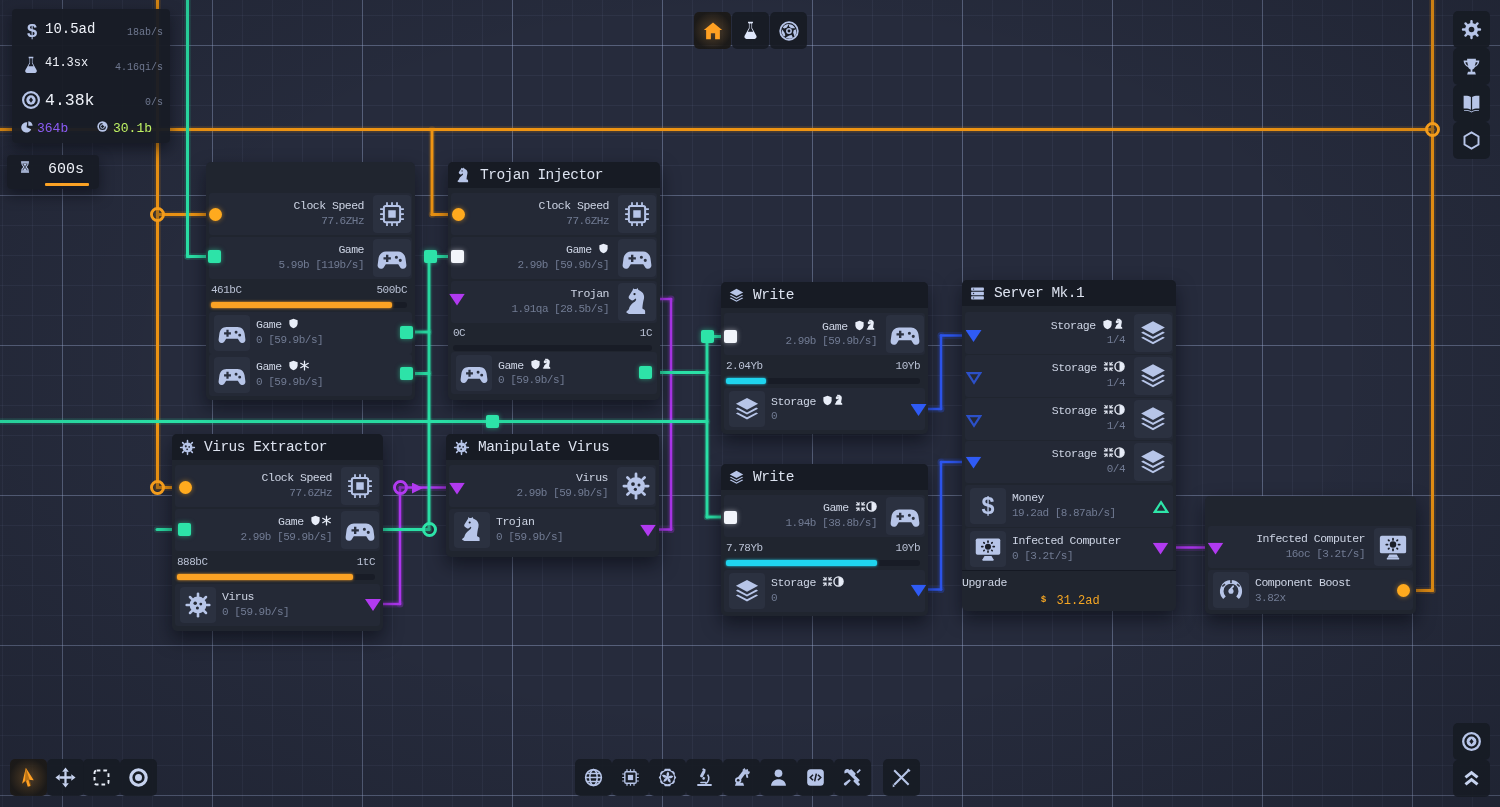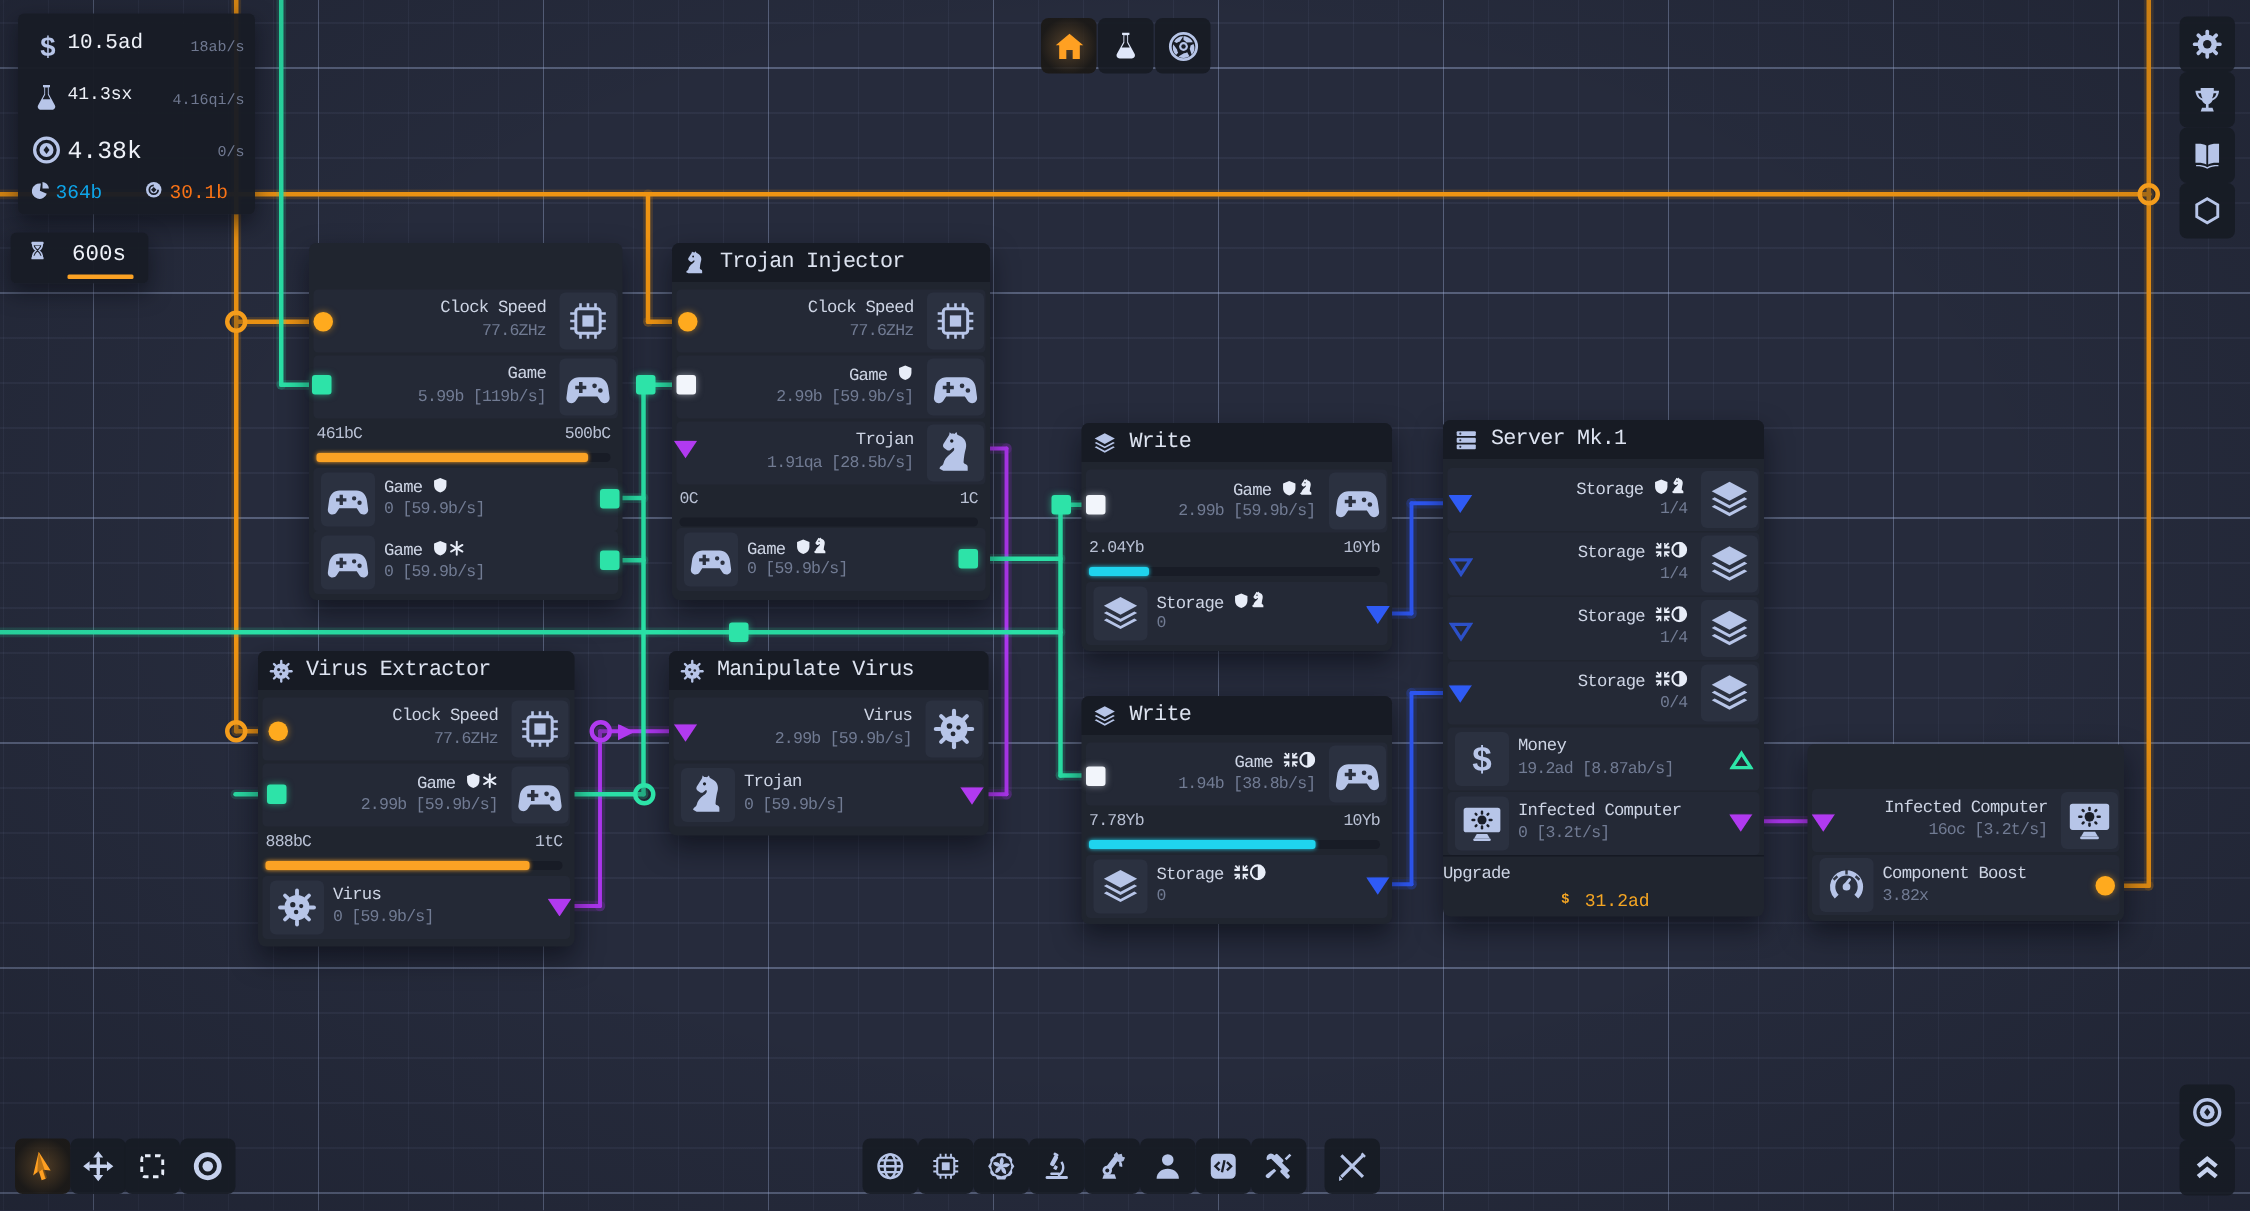--- a/index.html
+++ b/index.html
@@ -684,27 +684,27 @@
           <path d="M12 8.8 14.4 12 12 15.2 9.6 12z" fill="#1a1e28"></path>
         </svg></div>
 <div style="position:absolute;left:33px;top:82px;color:#eef1f8;font-size:16.5px">4.38k</div>
 <div style="position:absolute;left:0;width:151px;top:88px;color:#6f7890;font-size:10px;text-align:right">0/s</div>
 <div style="position:absolute;left:9px;top:111px;width:13px;height:13px"><svg width="13" height="13" viewBox="0 0 24 24">
           <g fill="#b7c5e8">
             <path d="M13.5 2.5a9.5 9.5 0 0 1 8 8h-8z"></path>
             <path d="M10.5 4.5a9.5 9.5 0 1 0 9 11.5l-9-2.5z" transform="rotate(8 12 12)"></path>
           </g>
         </svg></div>
-<div style="position:absolute;left:25px;top:112px;color:#0ea5e9;font-size:13px">364b</div>
+<div style="position:absolute;left:25px;top:112px;color:#8b5cf6;font-size:13px">364b</div>
 <div style="position:absolute;left:84px;top:111px;width:13px;height:13px"><svg width="13" height="13" viewBox="0 0 24 24">
           <circle cx="12" cy="12" r="9.5" fill="#b7c5e8"></circle>
           <path fill="#1a1e28" d="M12 5.5a6.5 6.5 0 1 0 6.5 6.5h-2.2a4.3 4.3 0 1 1-4.3-4.3z"></path>
           <path fill="#1a1e28" d="M12 8.6 15.4 12 12 15.4 8.6 12z"></path>
         </svg></div>
-<div style="position:absolute;left:101px;top:112px;color:#f97316;font-size:13px">30.1b</div>
+<div style="position:absolute;left:101px;top:112px;color:#bef264;font-size:13px">30.1b</div>
 </div>
 <div class="panel" style="left:7px;top:155px;width:92px;height:34px;z-index:3">
 <div style="position:absolute;left:11px;top:5px;width:14px;height:23px"><svg width="14" height="14" viewBox="0 0 24 24">
           <g fill="#b7c5e8">
             <rect x="5" y="2" width="14" height="2.6" rx="1"></rect>
             <rect x="5" y="19.4" width="14" height="2.6" rx="1"></rect>
 <path d="M6.5 5h11c0 3.2-1.8 5.4-3.8 7 2 1.6 3.8 3.8 3.8 7h-11c0-3.2 1.8-5.4 3.8-7-2-1.6-3.8-3.8-3.8-7z" fill="none" stroke="#b7c5e8" stroke-width="1.8"></path>
 <path d="M9 6.6h6c-.5 1.7-1.6 2.9-3 4-1.4-1.1-2.5-2.3-3-4zM12 13.5c1.7 1.3 3 2.9 3.4 5H8.6c.4-2.1 1.7-3.7 3.4-5z"></path>
           </g>
         </svg></div>

